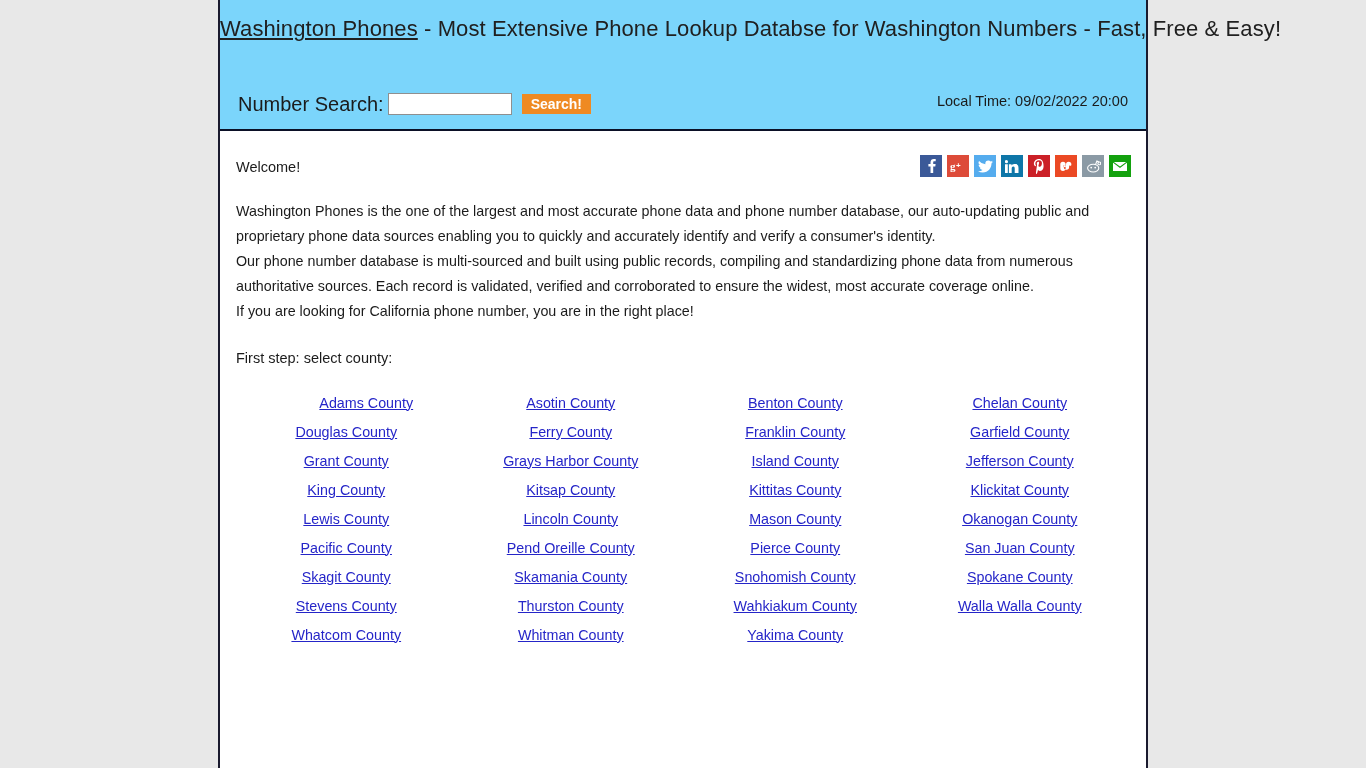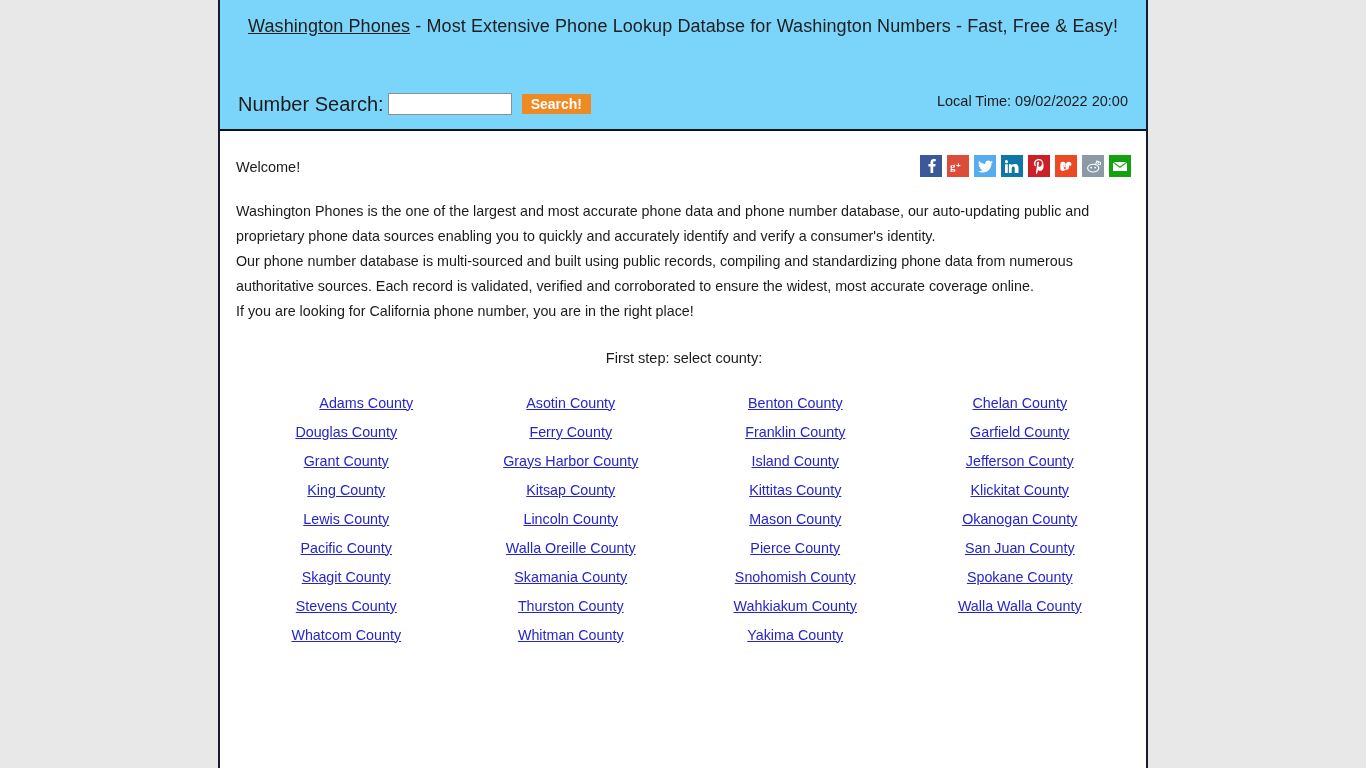--- a/index.html
+++ b/index.html
@@ -28,22 +28,21 @@
 
   
   #site-header {
     background: #7bd5fb;
     border-bottom: 2px solid #0b1026;
     height: 131px;
     box-sizing: border-box;
     position: relative;
   }
   .header-title {
-    text-align: center;
-    font-size: 18px;
+    font-size: 22px;
     color: #202020;
     padding-top: 16px;
     letter-spacing: 0.1px;
     white-space: nowrap;
   }
   .header-title .brand {
     text-decoration: underline;
     color: #202020;
   }
   .search-row {
@@ -151,21 +150,20 @@
   .body-line {
     font-size: 14.3px;
     color: #1b1b1b;
     line-height: 25px;
   }
   .first-step {
     margin-top: 26px;
     padding-left: 2px;
     font-size: 14.5px;
     color: #1b1b1b;
-    text-align: center;
   }
 
   
   .county-grid {
     margin-top: 22px;
     width: 100%;
     border-collapse: collapse;
     table-layout: fixed;
   }
   .county-grid td {
@@ -295,21 +293,21 @@
             <td><a class="county-link" href="#" style="color: rgb(37, 37, 200);">Klickitat County</a></td>
           </tr>
           <tr>
             <td><a class="county-link" href="#" style="color: rgb(37, 37, 200);">Lewis County</a></td>
             <td><a class="county-link" href="#" style="color: rgb(37, 37, 200);">Lincoln County</a></td>
             <td><a class="county-link" href="#" style="color: rgb(37, 37, 200);">Mason County</a></td>
             <td><a class="county-link" href="#" style="color: rgb(37, 37, 200);">Okanogan County</a></td>
           </tr>
           <tr>
             <td><a class="county-link" href="#" style="color: rgb(37, 37, 200);">Pacific County</a></td>
-            <td><a class="county-link" href="#" style="color: rgb(37, 37, 200);">Walla Oreille County</a></td>
+            <td><a class="county-link" href="#" style="color: rgb(37, 37, 200);">Pend Oreille County</a></td>
             <td><a class="county-link" href="#" style="color: rgb(37, 37, 200);">Pierce County</a></td>
             <td><a class="county-link" href="#" style="color: rgb(37, 37, 200);">San Juan County</a></td>
           </tr>
           <tr>
             <td><a class="county-link" href="#" style="color: rgb(37, 37, 200);">Skagit County</a></td>
             <td><a class="county-link" href="#" style="color: rgb(37, 37, 200);">Skamania County</a></td>
             <td><a class="county-link" href="#" style="color: rgb(37, 37, 200);">Snohomish County</a></td>
             <td><a class="county-link" href="#" style="color: rgb(37, 37, 200);">Spokane County</a></td>
           </tr>
           <tr>

